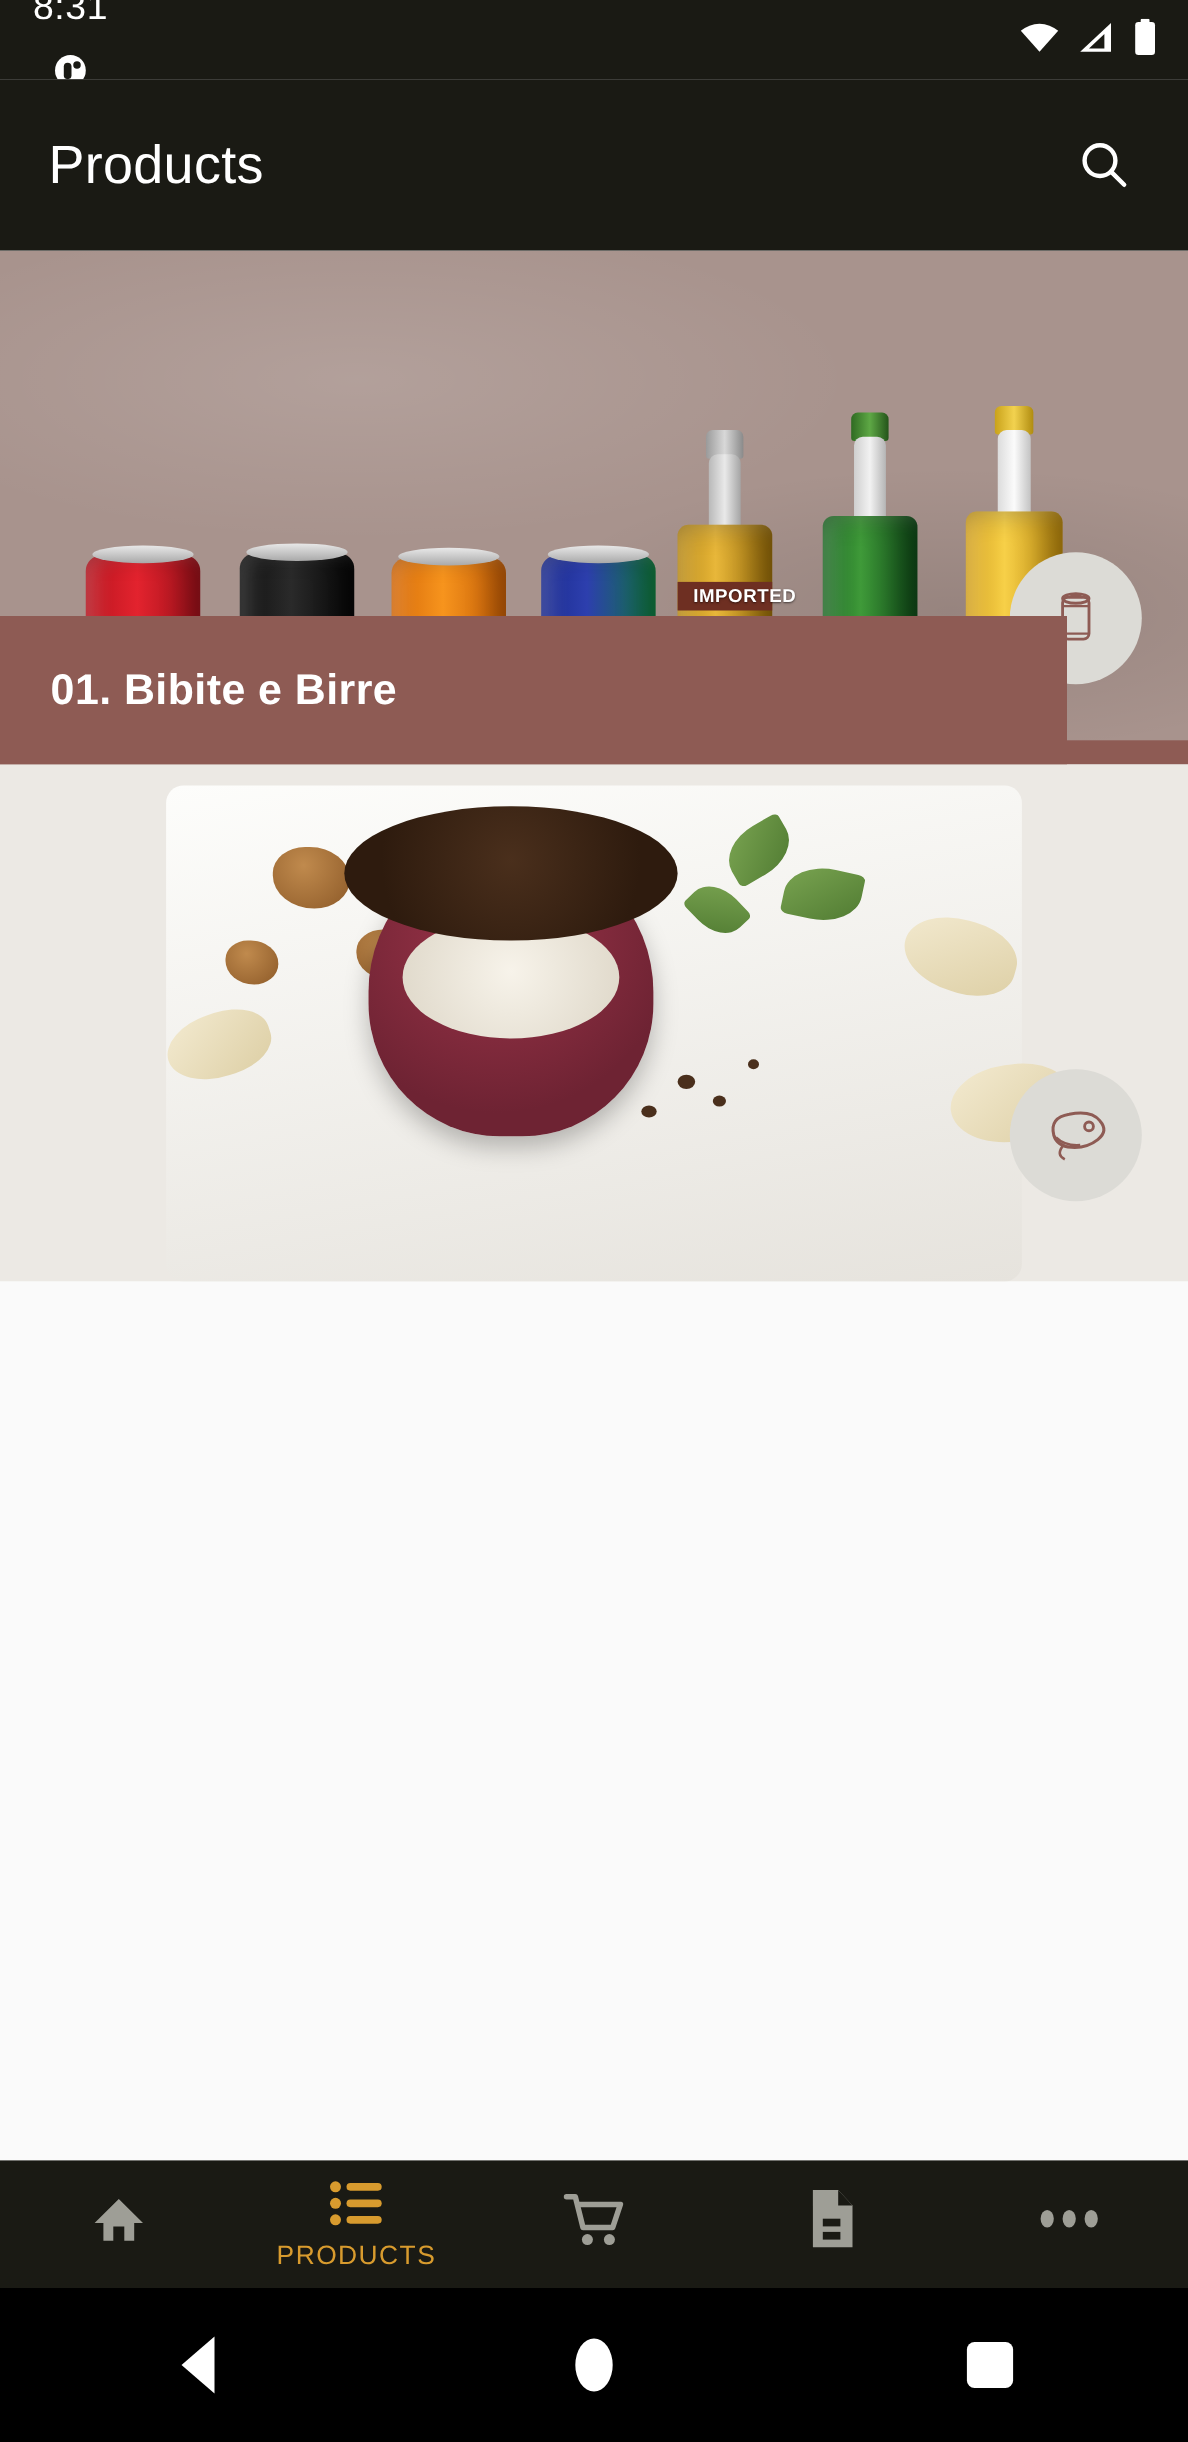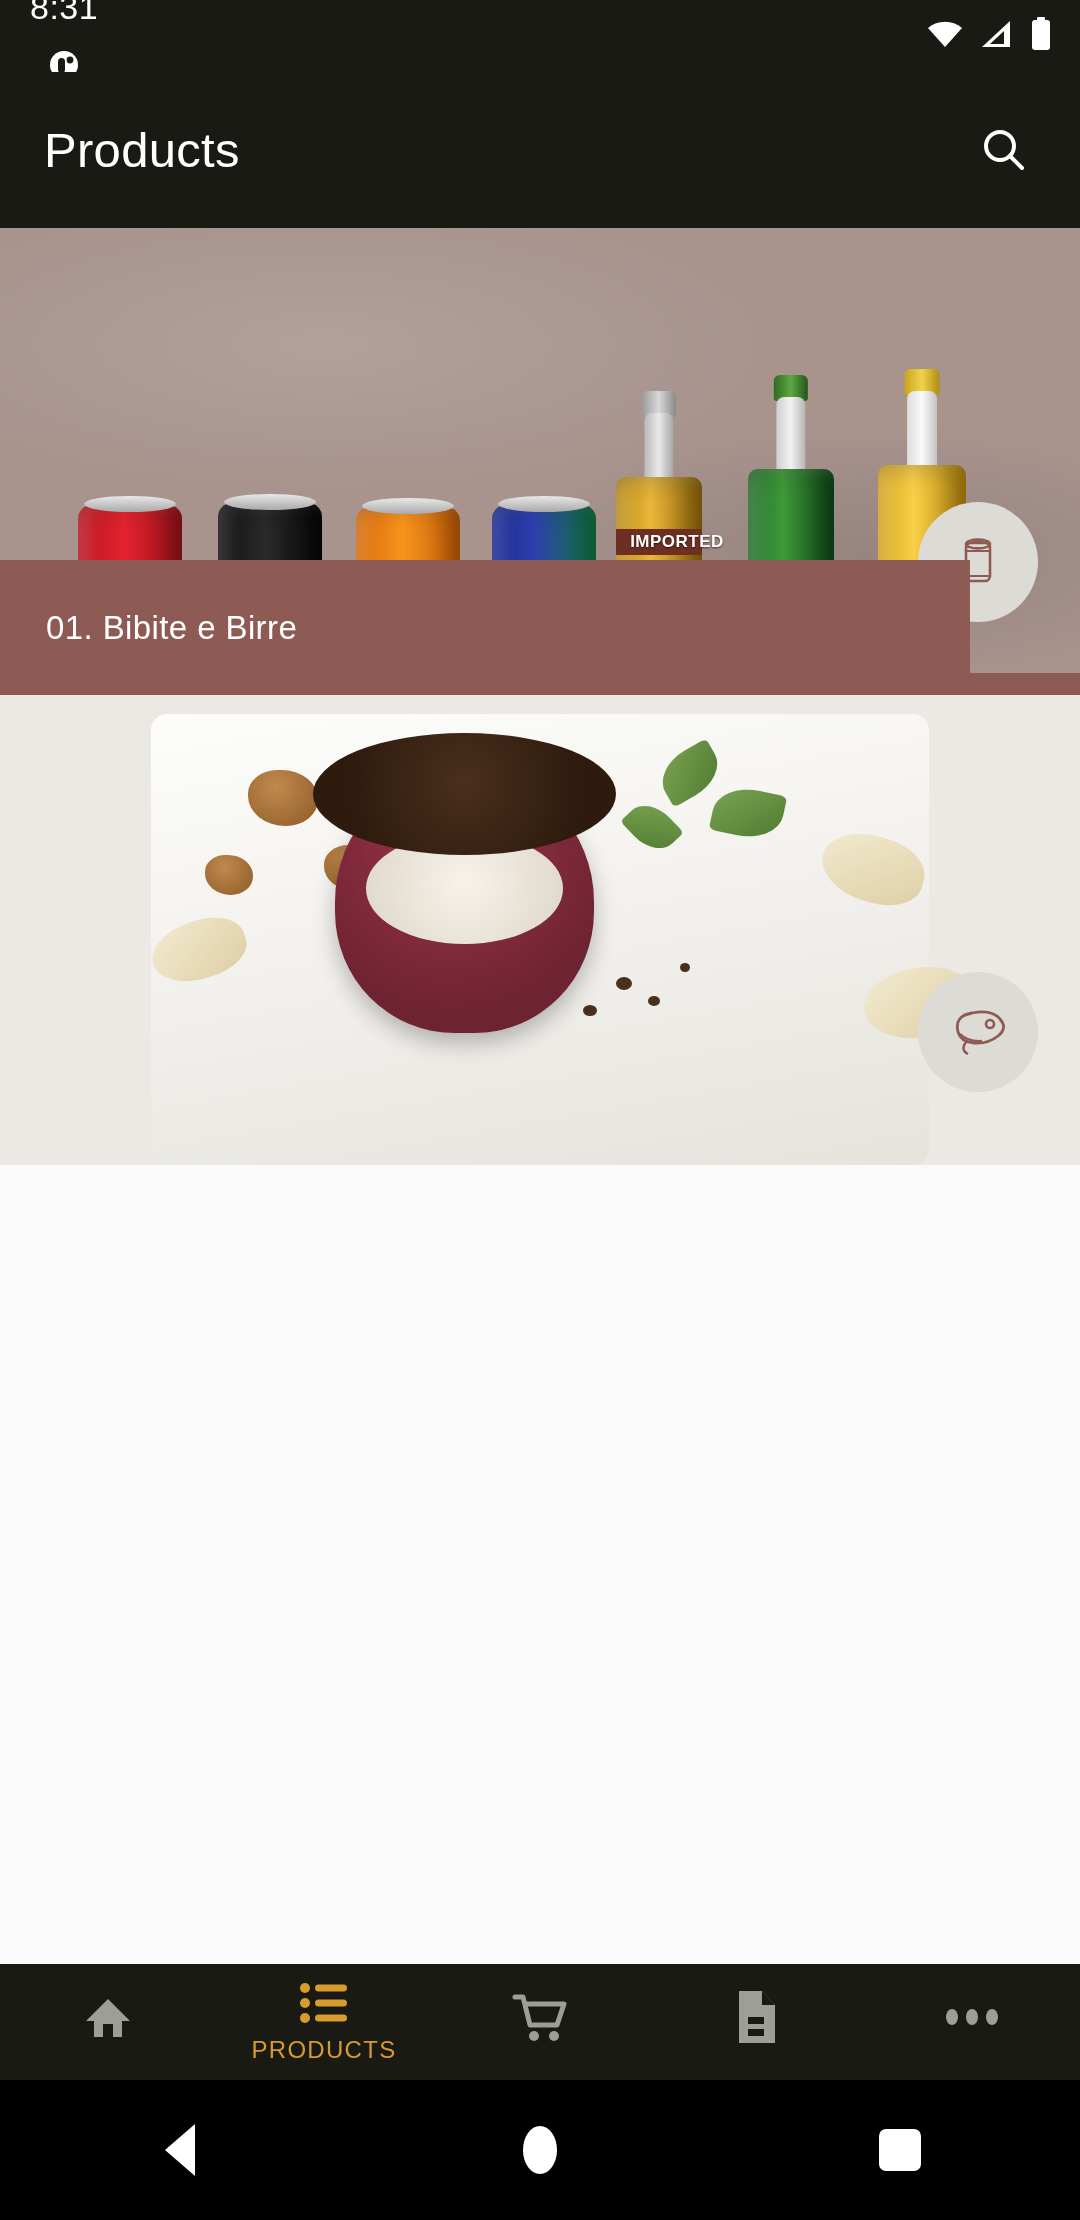--- a/index.html
+++ b/index.html
@@ -46,21 +46,21 @@
 
   .card-label {
     position:absolute; left:0; bottom:0;
     width:970px; height:135px;
     background:#8e5b54;
     display:flex; align-items:center;
     padding-left:46px;
     z-index:3;
   }
   .card-label-text {
-    color:#ffffff; font-size:33px; font-weight:400;
+    color:#ffffff; font-size:39px; font-weight:700;
     letter-spacing:.4px; white-space:nowrap;
   }
   .card-badge {
     position:absolute; right:42px;
     width:120px; height:120px; border-radius:50%;
     background:#dcdbd6;
     display:flex; align-items:center; justify-content:center;
     z-index:2;
   }
 

